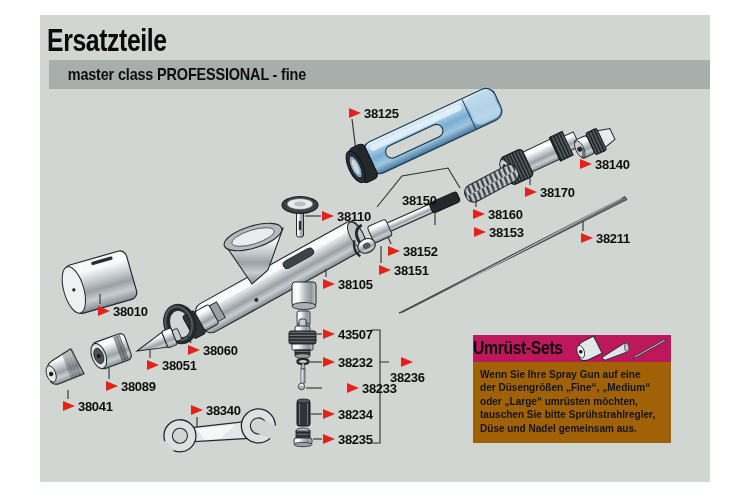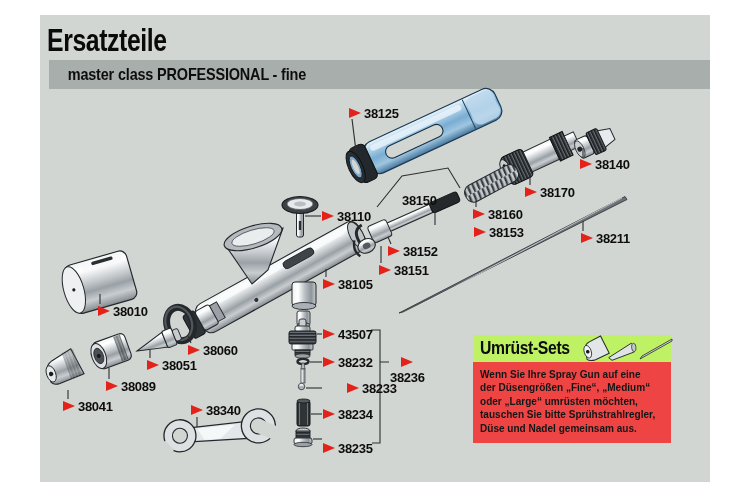--- a/index.html
+++ b/index.html
@@ -42,29 +42,29 @@
     flex:0 0 auto;
   }
   .plabel .num {
     font-size:13px; font-weight:bold; color:#0d0d0d; letter-spacing:-0.3px;
     white-space:nowrap;
   }
   .ubox {
     position:absolute; left:433px; top:320px; width:198px; height:108px;
   }
   .ubox-header {
-    height:27px; background:#bef264; display:flex; align-items:center;
-    padding-left:7px; box-sizing:border-box;
+    height:27px; background:#be185d; display:flex; align-items:center;
+    box-sizing:border-box;
   }
   .ubox-header .utitle {
     font-size:17.5px; font-weight:bold; color:#0c0c0c; letter-spacing:-0.4px;
     transform:scaleX(0.9); transform-origin:left center; white-space:nowrap;
   }
   .ubox-body {
-    height:81px; background:#ef4444; box-sizing:border-box;
+    height:81px; background:#a16207; box-sizing:border-box;
     padding:6px 0 0 7px;
   }
   .ubox-body .lines {
     font-size:10.8px; font-weight:bold; color:#131616; line-height:13.4px;
     transform:scaleX(0.93); transform-origin:left top; white-space:nowrap;
   }
   .uicons { flex:0 0 auto; margin-left:2px; }
 </style>
 </head>
 <body>
@@ -377,21 +377,21 @@
         <span class="num">38232</span>
       </div>
       <div class="plabel" style="left: 283px; top: 366px; padding-left: 24px;">
         <span class="tri" style="border-left-color: rgb(227, 35, 26);"></span>
         <span class="num">38233</span>
       </div>
       <div class="plabel" style="left: 283px; top: 392px;">
         <span class="tri" style="border-left-color: rgb(227, 35, 26);"></span>
         <span class="num">38234</span>
       </div>
-      <div class="plabel" style="left: 283px; top: 417px; margin-top: 9px;">
+      <div class="plabel" style="left: 283px; top: 417px;">
         <span class="tri" style="border-left-color: rgb(227, 35, 26);"></span>
         <span class="num">38235</span>
       </div>
       <div class="plabel" style="left: 350px; top: 342px; flex-direction: column;">
         <span class="tri" style="border-left-color: rgb(227, 35, 26);"></span>
         <span class="num">38236</span>
       </div>
     </div>
 
   <div class="ubox">

